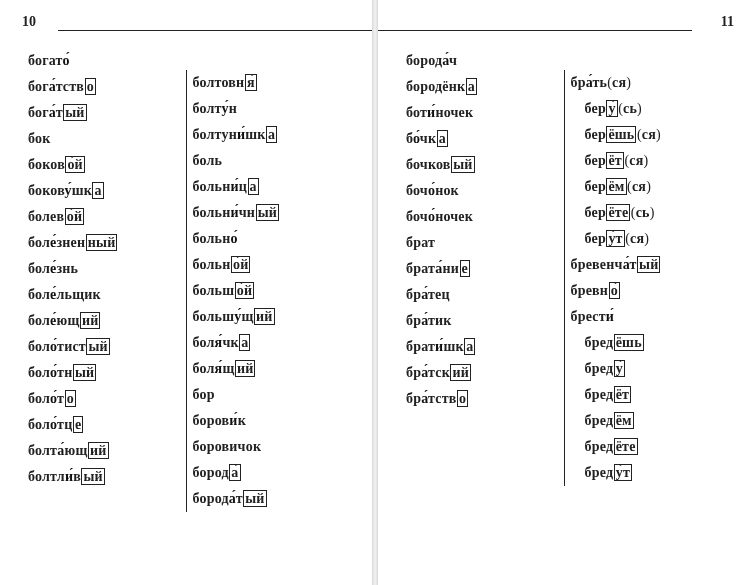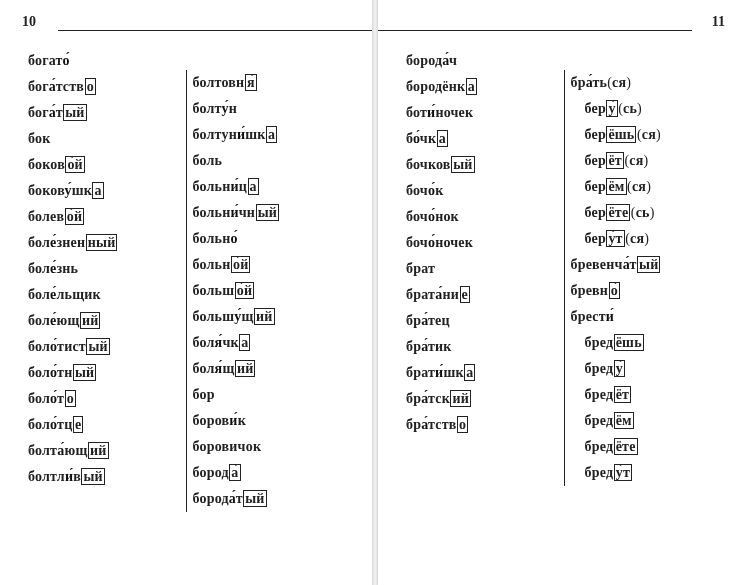--- a/index.html
+++ b/index.html
@@ -29,21 +29,21 @@
     background: linear-gradient(to right, rgba(0,0,0,.15), rgba(0,0,0,.05), rgba(0,0,0,.15));
   }
   .page-num {
     position: absolute;
     top: 14px;
     font-weight: bold;
     font-size: 14px;
     text-align: center;
   }
   .page-left  .page-num { left: 22px; }
-  .page-right .page-num { right: 25px; margin-left: 48px; }
+  .page-right .page-num { right: 16px; margin-left: 48px; }
   .hr {
     position: absolute;
     top: 30px;
     border-top: 1.5px solid #222;
   }
   .page-left  .hr { left: 58px; right: 0; }
   .page-right .hr { left: 0; right: 58px; }
   .cols {
     display: flex;
     gap: 0;
@@ -132,21 +132,20 @@
   <div class="page page-right">
     <div class="page-num">11</div>
     <div class="hr"></div>
     <div class="cols">
       <div class="col">
           <div class="entry">бород<span class="stress">а́</span>ч</div>
           <div class="entry">бородёнк<span class="box">а</span></div>
           <div class="entry">бот<span class="stress">и́</span>ночек</div>
           <div class="entry">б<span class="stress">о́</span>чк<span class="box">а</span></div>
           <div class="entry">бочков<span class="box">ый</span></div>
-          <div class="entry">боч<span class="stress">о́</span>к</div>
           <div class="entry">боч<span class="stress">о́</span>нок</div>
           <div class="entry">боч<span class="stress">о́</span>ночек</div>
           <div class="entry">брат</div>
           <div class="entry">брат<span class="stress">а́</span>ни<span class="box">е</span></div>
           <div class="entry">бр<span class="stress">а́</span>тец</div>
           <div class="entry">бр<span class="stress">а́</span>тик</div>
           <div class="entry">брат<span class="stress">и́</span>шк<span class="box">а</span></div>
           <div class="entry">бр<span class="stress">а́</span>тск<span class="box">ий</span></div>
           <div class="entry">бр<span class="stress">а́</span>тств<span class="box">о</span></div>
         </div>

